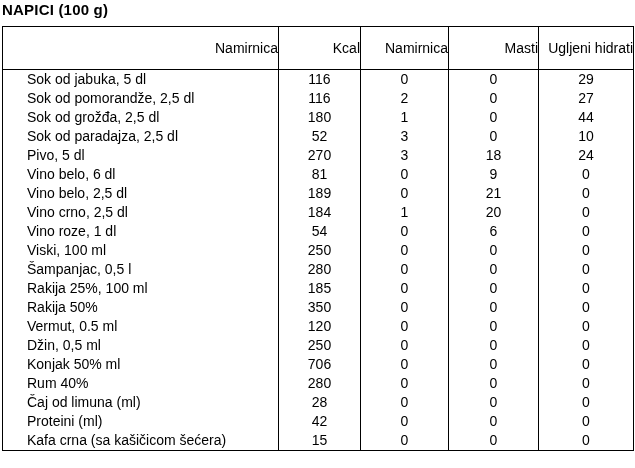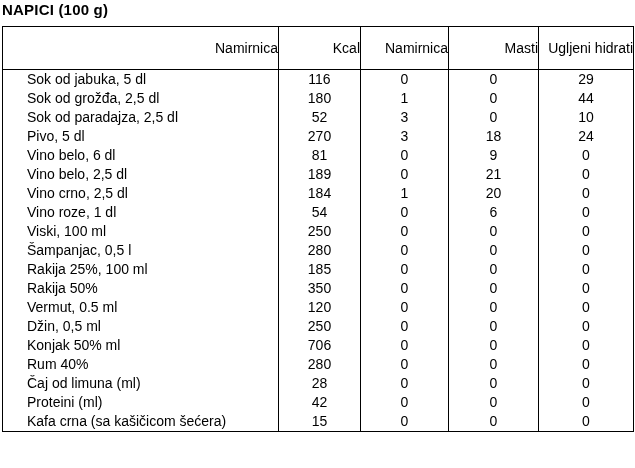--- a/index.html
+++ b/index.html
@@ -92,20 +92,27 @@
     </thead>
     <tbody>
         <tr>
           <td class="name">Sok od jabuka, 5 dl</td>
           <td class="num">116</td>
           <td class="num">0</td>
           <td class="num">0</td>
           <td class="num">29</td>
         </tr>
         <tr>
+          <td class="name">Sok od pomorandže, 2,5 dl</td>
+          <td class="num">116</td>
+          <td class="num">2</td>
+          <td class="num">0</td>
+          <td class="num">27</td>
+        </tr>
+        <tr>
           <td class="name">Sok od grožđa, 2,5 dl</td>
           <td class="num">180</td>
           <td class="num">1</td>
           <td class="num">0</td>
           <td class="num">44</td>
         </tr>
         <tr>
           <td class="name">Sok od paradajza, 2,5 dl</td>
           <td class="num">52</td>
           <td class="num">3</td>

